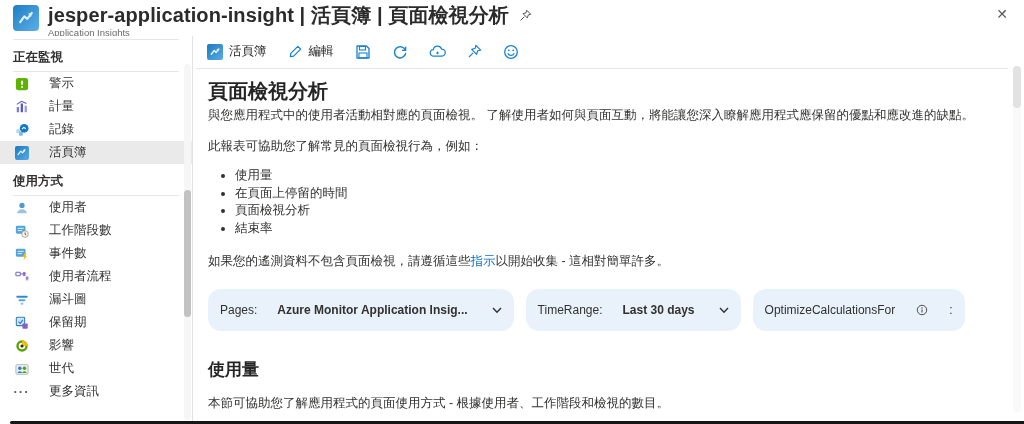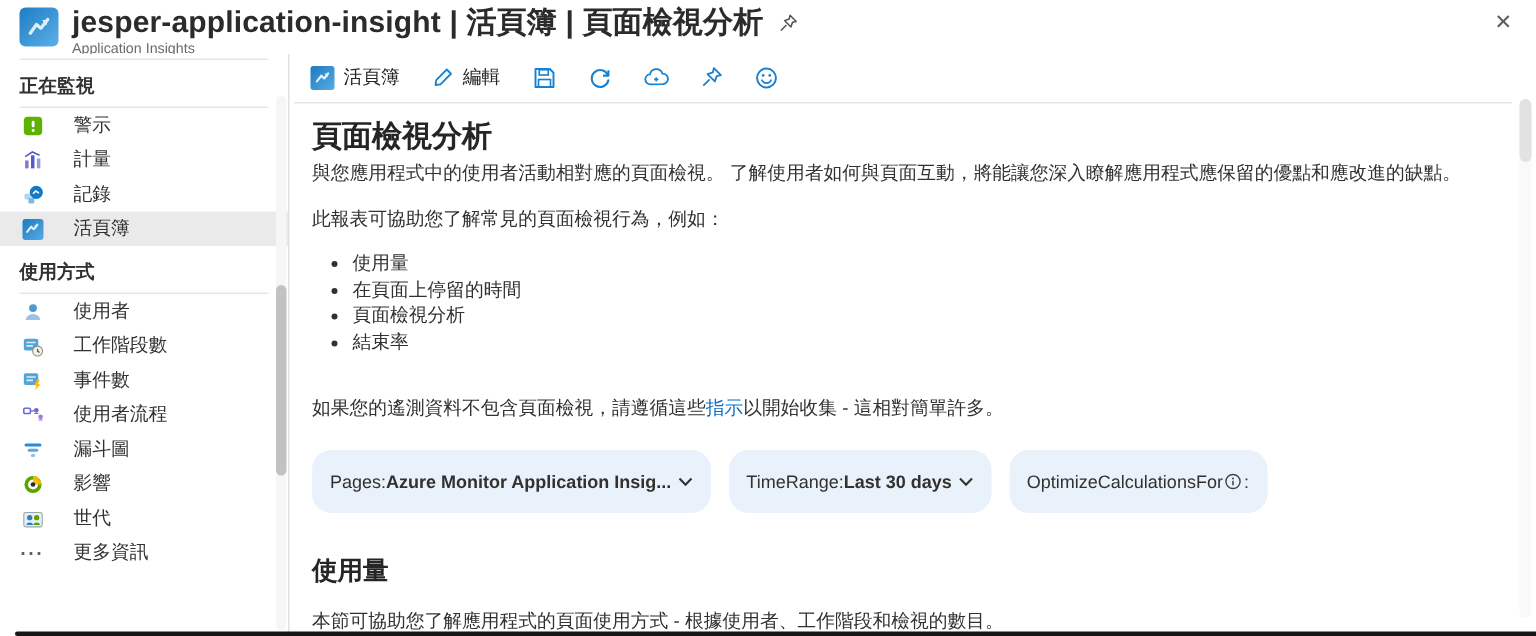--- a/index.html
+++ b/index.html
@@ -41,25 +41,25 @@
   .tb-divider { border-bottom:1px solid #e7e5e3; margin:3px 16px 0 2px; }
   .wb-glyph { width:16px; height:16px; border-radius:2px; background:linear-gradient(135deg,#1b79c0,#58ace4); display:flex; align-items:center; justify-content:center; }
 
   .content { padding:10px 18px 0 14px; }
   .page-title { font-size:20px; font-weight:700; color:#252525; line-height:24px; }
   .body-text { font-size:12.5px; line-height:17px; color:#323130; }
   .p1 { margin-top:4px; }
   .p2 { margin-top:14px; }
   ul.bullets { margin:12px 0 0; padding-left:27px; }
   ul.bullets li { font-size:12.5px; line-height:17.5px; color:#323130; }
-  .p3 { margin-top:27px; }
+  .p3 { margin-top:16px; }
   .link { color:#0b6fc4; cursor:pointer; }
 
   .pills { display:flex; gap:12px; margin-top:19px; align-items:center; }
-  .pill { background:#e9f2fb; border-radius:13px; height:42px; display:flex; align-items:center; gap:0; padding:16px 12px; font-size:12px; color:#323130; cursor:pointer; white-space:nowrap; }
+  .pill { background:#e9f2fb; border-radius:13px; height:42px; display:flex; align-items:center; gap:20px; padding:16px 12px; font-size:12px; color:#323130; cursor:pointer; white-space:nowrap; }
   .pill .val { font-weight:700; }
   .pill .chev { margin-left:4px; display:flex; }
   .info-i { display:flex; margin:0 1px; }
 
   .h2 { font-size:17px; font-weight:700; color:#252525; margin-top:27px; }
   .p4 { margin-top:14px; }
 
   .action-icons { display:flex; justify-content:flex-end; align-items:center; gap:17px; margin-top:15px; padding-right:22px; }
   .action-icons > * { cursor:pointer; }
 
@@ -194,20 +194,30 @@
     </div>
     <div class="side-item">
       <span class="side-icon">
         <svg width="14" height="14" viewBox="0 0 16 16">
             <rect x="1.5" y="3" width="13" height="2.4" rx="1.2" fill="#2e8ad4"></rect>
             <rect x="4" y="7" width="8" height="2.4" rx="1.2" fill="#5aa7e0"></rect>
             <rect x="6.3" y="11" width="3.4" height="2.4" rx="1.2" fill="#8cc2ea"></rect>
           </svg>
       </span>
       <span>漏斗圖</span>
+    </div>
+    <div class="side-item">
+      <span class="side-icon">
+        <svg width="14" height="14" viewBox="0 0 16 16">
+            <rect x="1.5" y="1.5" width="9.5" height="9.5" rx="1" fill="#cfe4f5" stroke="#2f7fc1" stroke-width="1.2"></rect>
+            <polyline points="4,6.5 6,8.5 9,4.5" fill="none" stroke="#2f7fc1" stroke-width="1.3"></polyline>
+            <rect x="8.5" y="8.5" width="6" height="6" rx="1" fill="#8661c5"></rect>
+          </svg>
+      </span>
+      <span>保留期</span>
     </div>
     <div class="side-item">
       <span class="side-icon">
         <svg width="14" height="14" viewBox="0 0 16 16">
             <circle cx="8" cy="8" r="6.5" fill="#57a300"></circle>
             <circle cx="8" cy="8" r="3.8" fill="#fff"></circle>
             <path d="M8 8 L8 1.5 A6.5 6.5 0 0 1 14.5 8 Z" fill="#ffb900" opacity="0.9"></path>
             <circle cx="8" cy="8" r="1.8" fill="#2b2b2b"></circle>
           </svg>
       </span>

